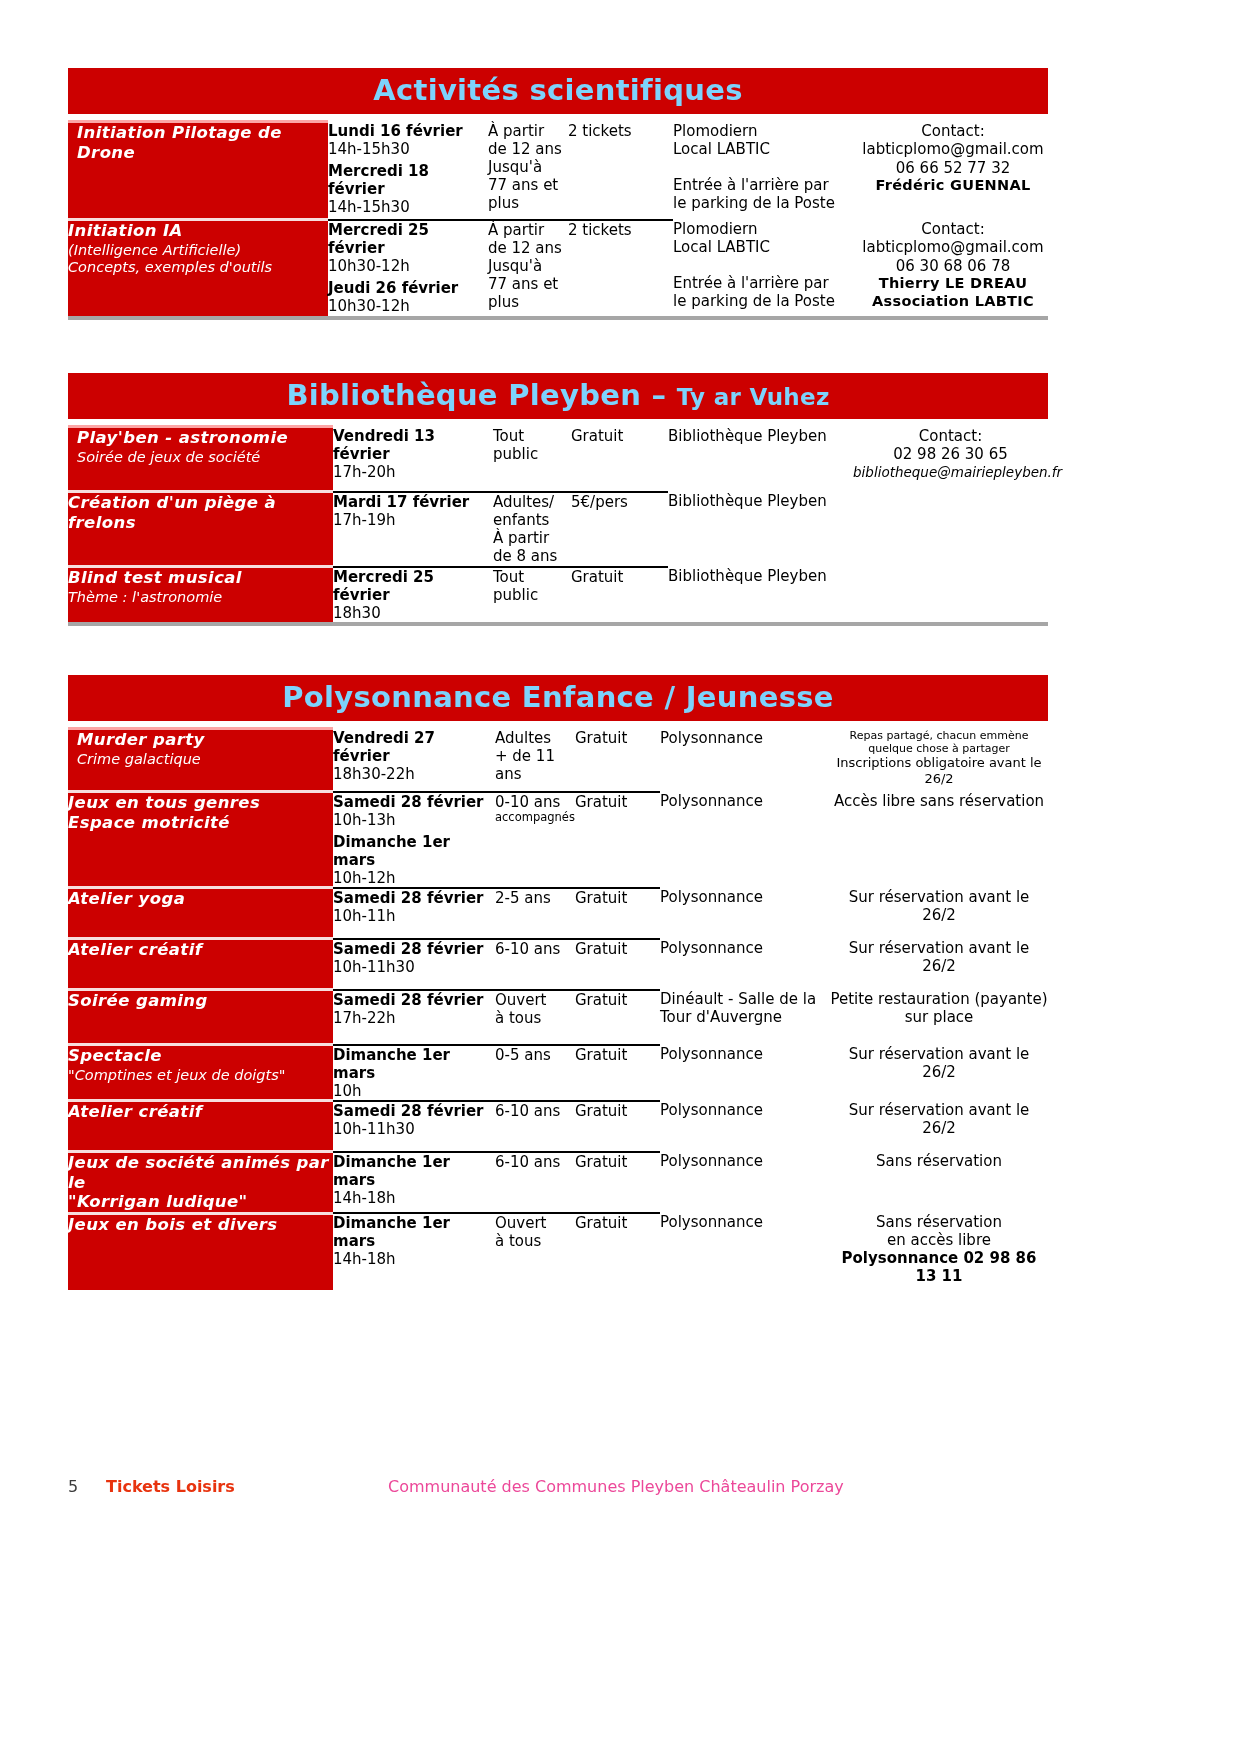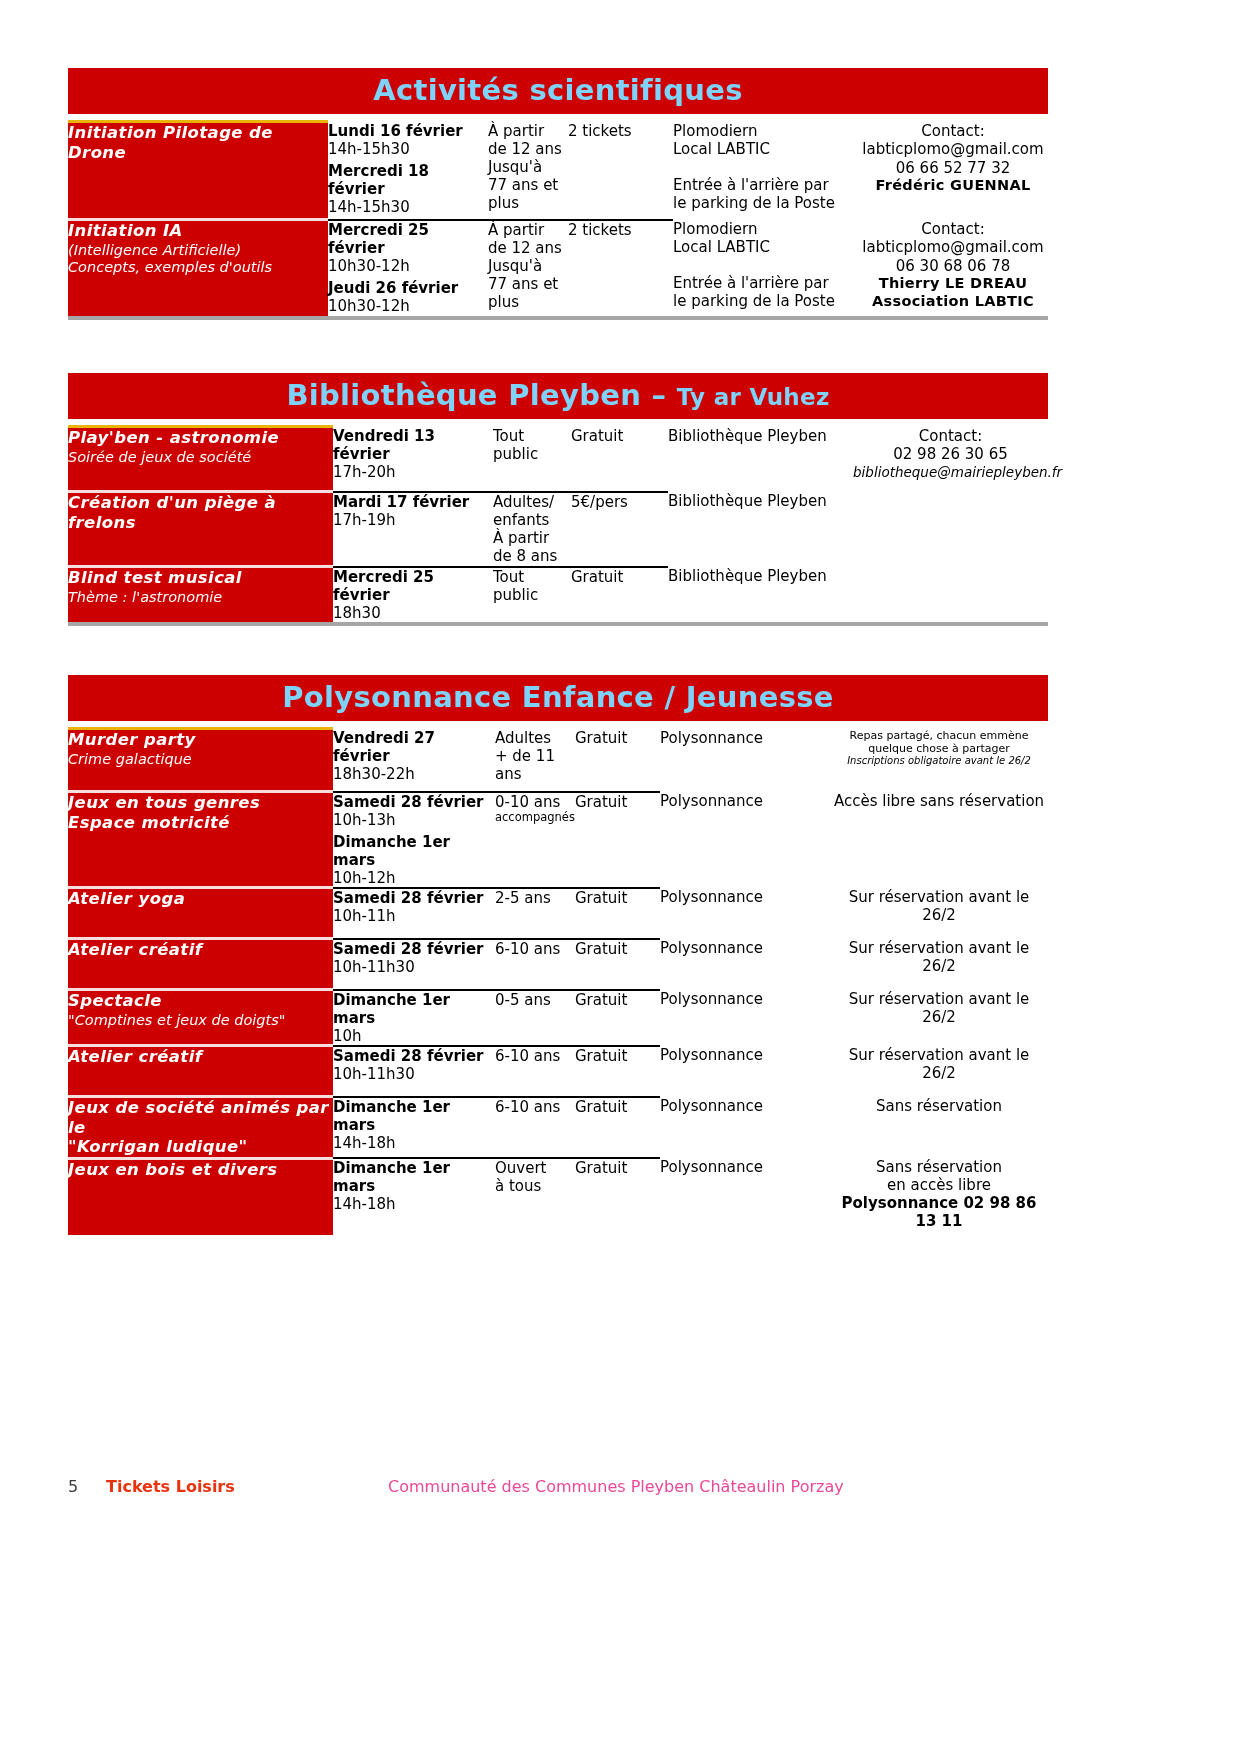--- a/index.html
+++ b/index.html
@@ -60,21 +60,21 @@
   }
 
   
   .namecell {
     background: #cc0000;
     color: #ffffff;
     padding: 8px 10px 10px 12px;
     border-top: 3px solid #f7dede;
     line-height: 1.18;
   }
-  .row-first .namecell { border-top: 3px solid #eab308; }
+  .row-first .namecell { border-top: 3px solid #fca5a5; padding-left: 9px; }
   .nm-title {
     font-style: italic;
     font-weight: bold;
     font-size: 16.5px;
     letter-spacing: 0.4px;
     white-space: pre-line;
   }
   .nm-sub {
     font-style: italic;
     font-size: 14.5px;
@@ -98,21 +98,21 @@
   .dt-strong { font-weight: bold; font-size: 15px; }
   .dt-plain  { font-weight: normal; font-size: 15px; }
   .dt-gap { height: 4px; }
 
   .agecell { font-size: 15px; }
   .age-small { font-size: 11.5px; }
   .pricecell { font-size: 15px; }
   .placecell { font-size: 15px; text-align: left; padding-left: 2px; padding-right: 2px;}
   .notecell { font-size: 15px; text-align: center; }
   .note-small { font-size: 11px; }
-  .note-tiny  { font-size: 10px; font-style: italic; }
+  .note-tiny  { font-size: 13px; }
   .note-bold  { font-weight: bold; }
 
   .contact-block { text-align: center; line-height: 1.22; }
   .c-line { font-size: 15px; }
   .c-bold { font-weight: bold; font-size: 14.5px; letter-spacing: .3px;}
   .c-mail { font-size: 13.5px; font-style: italic; }
 
   
   .section-footrule {
     height: 4px;
@@ -398,20 +398,36 @@
           <td class="datecell">
             <div class="dt-strong">Samedi 28 février</div>
             <div class="dt-plain">10h-11h30</div>
           </td>
           <td class="agecell">6-10 ans</td>
           <td class="pricecell">Gratuit</td>
           <td class="placecell">Polysonnance</td>
           <td class="notecell">Sur réservation avant le 26/2</td>
         </tr>
 
+        <tr>
+          <td class="namecell" style="height:52px">
+            <div class="nm-title">Soirée gaming</div>
+          </td>
+          <td class="datecell">
+            <div class="dt-strong">Samedi 28 février</div>
+            <div class="dt-plain">17h-22h</div>
+          </td>
+          <td class="agecell" style="white-space:pre-line">Ouvert
+à tous</td>
+          <td class="pricecell">Gratuit</td>
+          <td class="placecell" style="white-space:pre-line">Dinéault - Salle de la
+Tour d'Auvergne</td>
+          <td class="notecell" style="white-space:pre-line">Petite restauration (payante)
+sur place</td>
+        </tr>
 
         <tr>
           <td class="namecell" style="height:48px">
             <div class="nm-title">Spectacle</div>
             <div class="nm-sub">"Comptines et jeux de doigts"</div>
           </td>
           <td class="datecell">
             <div class="dt-strong">Dimanche 1er mars</div>
             <div class="dt-plain">10h</div>
           </td>

